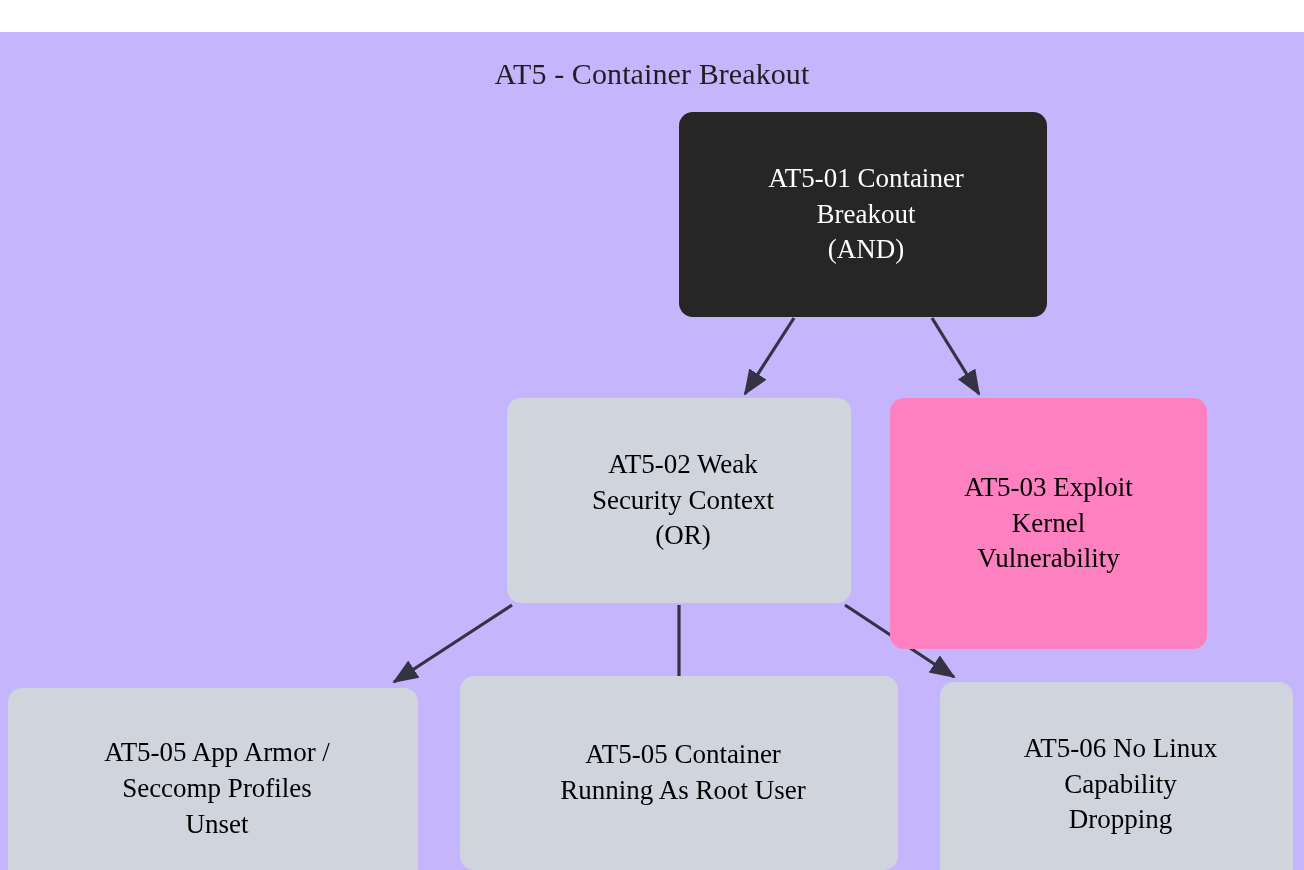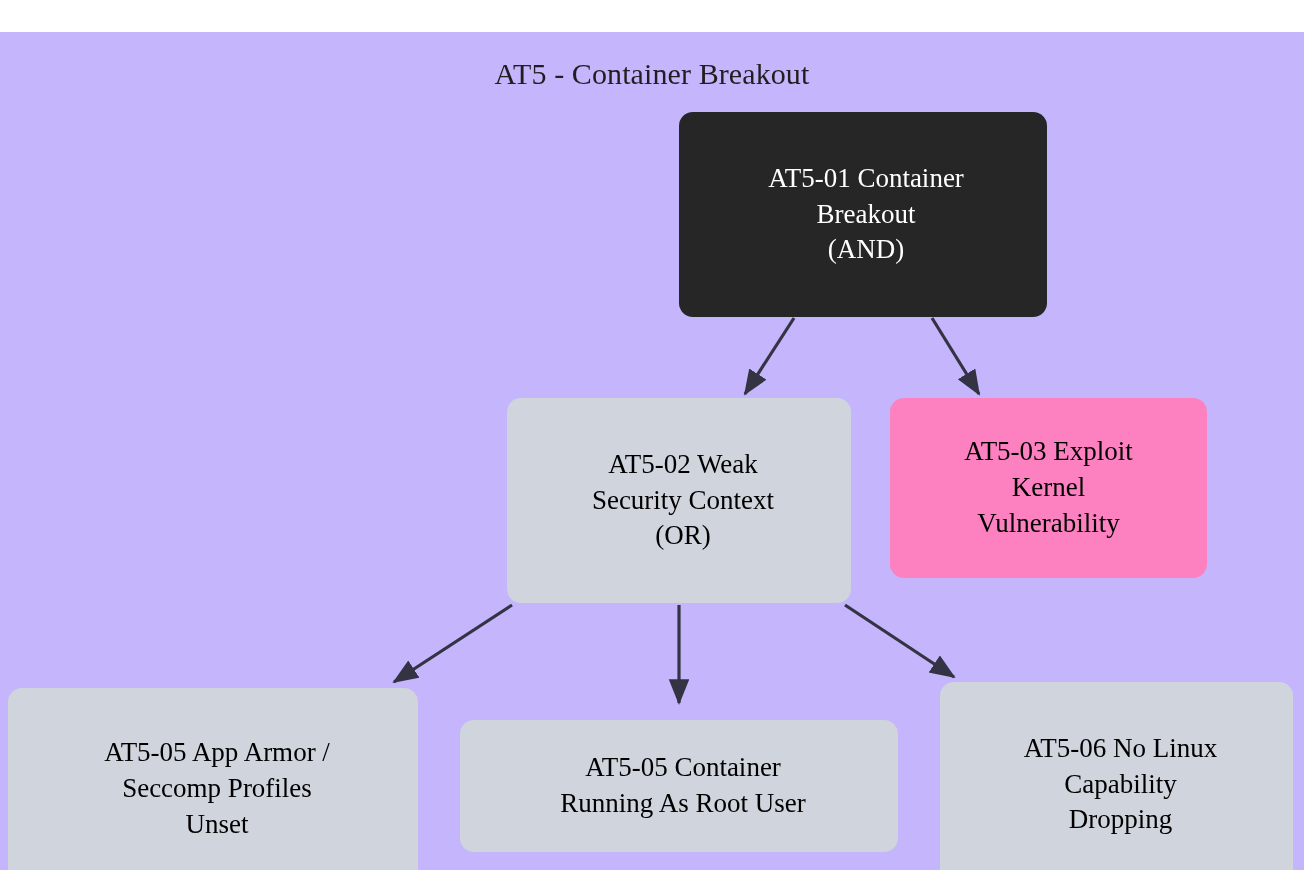--- a/index.html
+++ b/index.html
@@ -84,26 +84,26 @@
       </g>
   </svg>
 
   <div id="node-layer">
       <div class="node root" style="left: 679px; top: 80px; width: 368px; height: 205px; padding-left: 16px;">AT5-01 Container
 Breakout
 (AND)</div>
       <div class="node normal" style="left: 507px; top: 366px; width: 344px; height: 205px;">AT5-02 Weak
 Security Context
 (OR)</div>
-      <div class="node highlight" style="left: 890px; top: 366px; width: 317px; height: 180px;">AT5-03 Exploit
+      <div class="node highlight" style="left: 890px; top: 366px; width: 317px; height: 251px;">AT5-03 Exploit
 Kernel
 Vulnerability</div>
       <div class="node normal" style="left: 8px; top: 656px; width: 410px; height: 202px;">AT5-05 App Armor /
 Seccomp Profiles
 Unset</div>
-      <div class="node normal" style="left: 460px; top: 688px; width: 438px; height: 132px; text-align: center;">AT5-05 Container
+      <div class="node normal" style="left: 460px; top: 644px; width: 438px; height: 194px; text-align: center;">AT5-05 Container
 Running As Root User</div>
       <div class="node normal" style="left: 940px; top: 650px; width: 353px; height: 205px;">AT5-06 No Linux
 Capability
 Dropping</div>
     </div>
 
 </div>
 
 </body></html>

